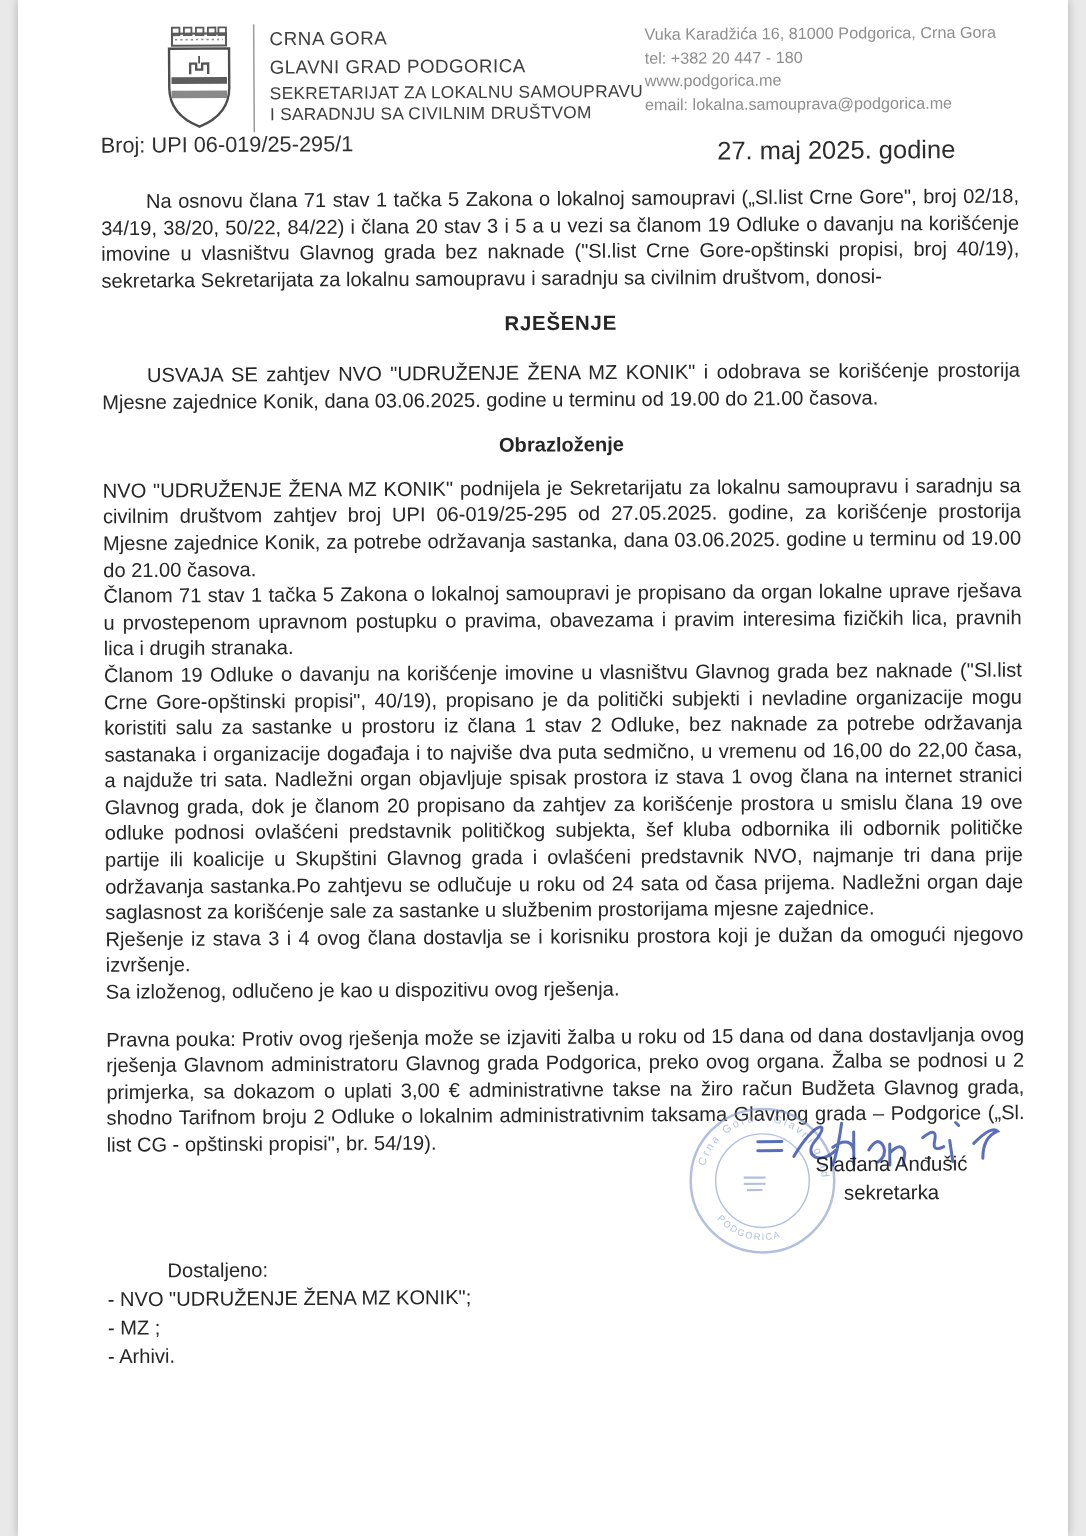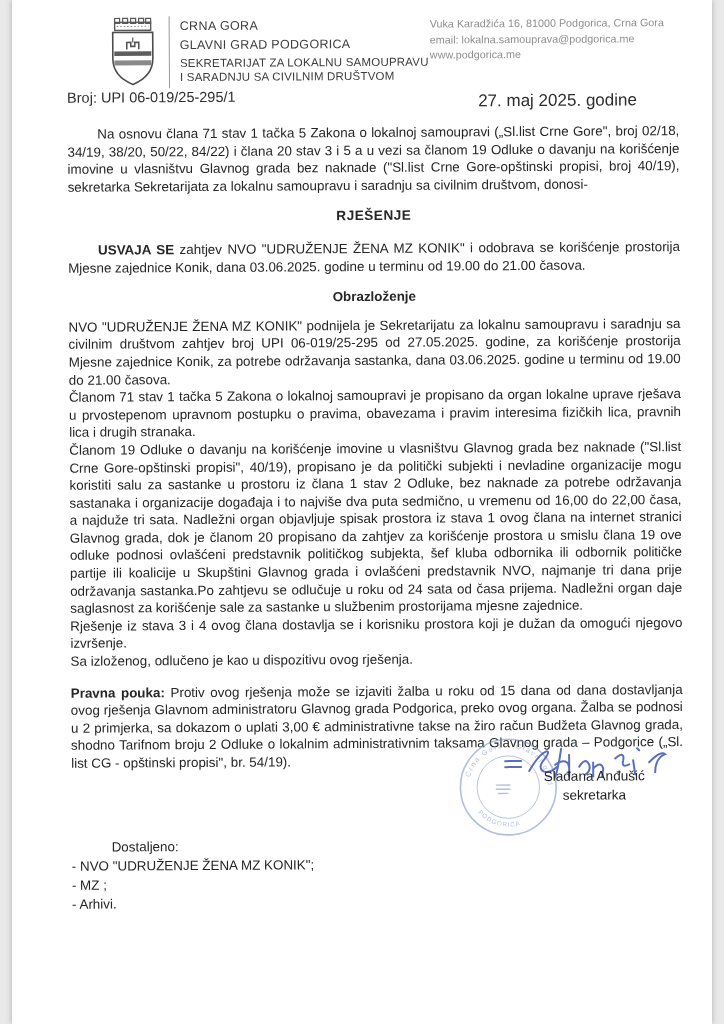--- a/index.html
+++ b/index.html
@@ -27,21 +27,21 @@
   .broj{position:absolute;left:57px;top:88px;font-size:14.5px;color:#303030;}
   .date{position:absolute;left:468px;top:92px;font-size:17px;color:#2d2d2d;}
 
   
   .content{position:absolute;left:57px;width:612px;top:124px;font-size:13.4px;line-height:17.6px;text-align:justify;color:#262626;}
   .content p{margin:0;}
   .indent{text-indent:30px;}
   .doc-title{text-align:center;font-weight:bold;font-size:13.6px;letter-spacing:.5px;margin:13px 0 15px;}
   .doc-subtitle{text-align:center;font-weight:bold;font-size:13.4px;margin:13px 0 11px;}
   .legal{margin-top:14px !important;}
-  b.lead{font-weight:bold;}
+  b.lead{font-weight:normal;}
 
   
   .sig-area{position:absolute;left:430px;top:726px;width:260px;height:120px;}
   .stamp{position:absolute;left:10px;top:10px;width:108px;height:104px;opacity:.6;}
   .sig-scribble{position:absolute;left:55px;top:12px;width:180px;height:50px;}
   .sig-name{position:absolute;left:60px;top:44px;width:180px;text-align:center;font-size:13.6px;color:#242424;}
   .sig-role{position:absolute;left:60px;top:63px;width:180px;text-align:center;font-size:13.6px;color:#242424;}
 
   
   .footer{position:absolute;left:57px;top:836px;font-size:13.4px;line-height:19px;color:#262626;}
@@ -76,22 +76,23 @@
 
     <div class="org-block">
       <div class="org-line1">CRNA GORA</div>
       <div class="org-line2">GLAVNI GRAD PODGORICA</div>
       <div class="org-line3">SEKRETARIJAT ZA LOKALNU SAMOUPRAVU</div>
       <div class="org-line4">I SARADNJU SA CIVILNIM DRUŠTVOM</div>
     </div>
 
     <div class="contact-block">
       <div>Vuka Karadžića 16, 81000 Podgorica, Crna Gora</div>
+      <div>tel: +382 20 447 - 180</div>
+      <div>www.podgorica.me</div>
       <div>email: lokalna.samouprava@podgorica.me</div>
-      <div>www.podgorica.me</div>
     </div>
 
     <div class="broj">Broj: UPI 06-019/25-295/1</div>
     <div class="date">27. maj 2025. godine</div>
 
     <div class="content">
       <p class="indent">Na osnovu člana 71 stav 1 tačka 5 Zakona o lokalnoj samoupravi („Sl.list Crne Gore", broj 02/18, 34/19, 38/20, 50/22, 84/22) i člana  20 stav 3 i 5 a u vezi sa članom 19  Odluke o davanju na korišćenje imovine u vlasništvu Glavnog grada bez naknade ("Sl.list Crne Gore-opštinski propisi, broj 40/19), sekretarka Sekretarijata za lokalnu samoupravu i saradnju sa civilnim društvom, donosi-</p>
 
       <div class="doc-title">RJEŠENJE</div>
 

